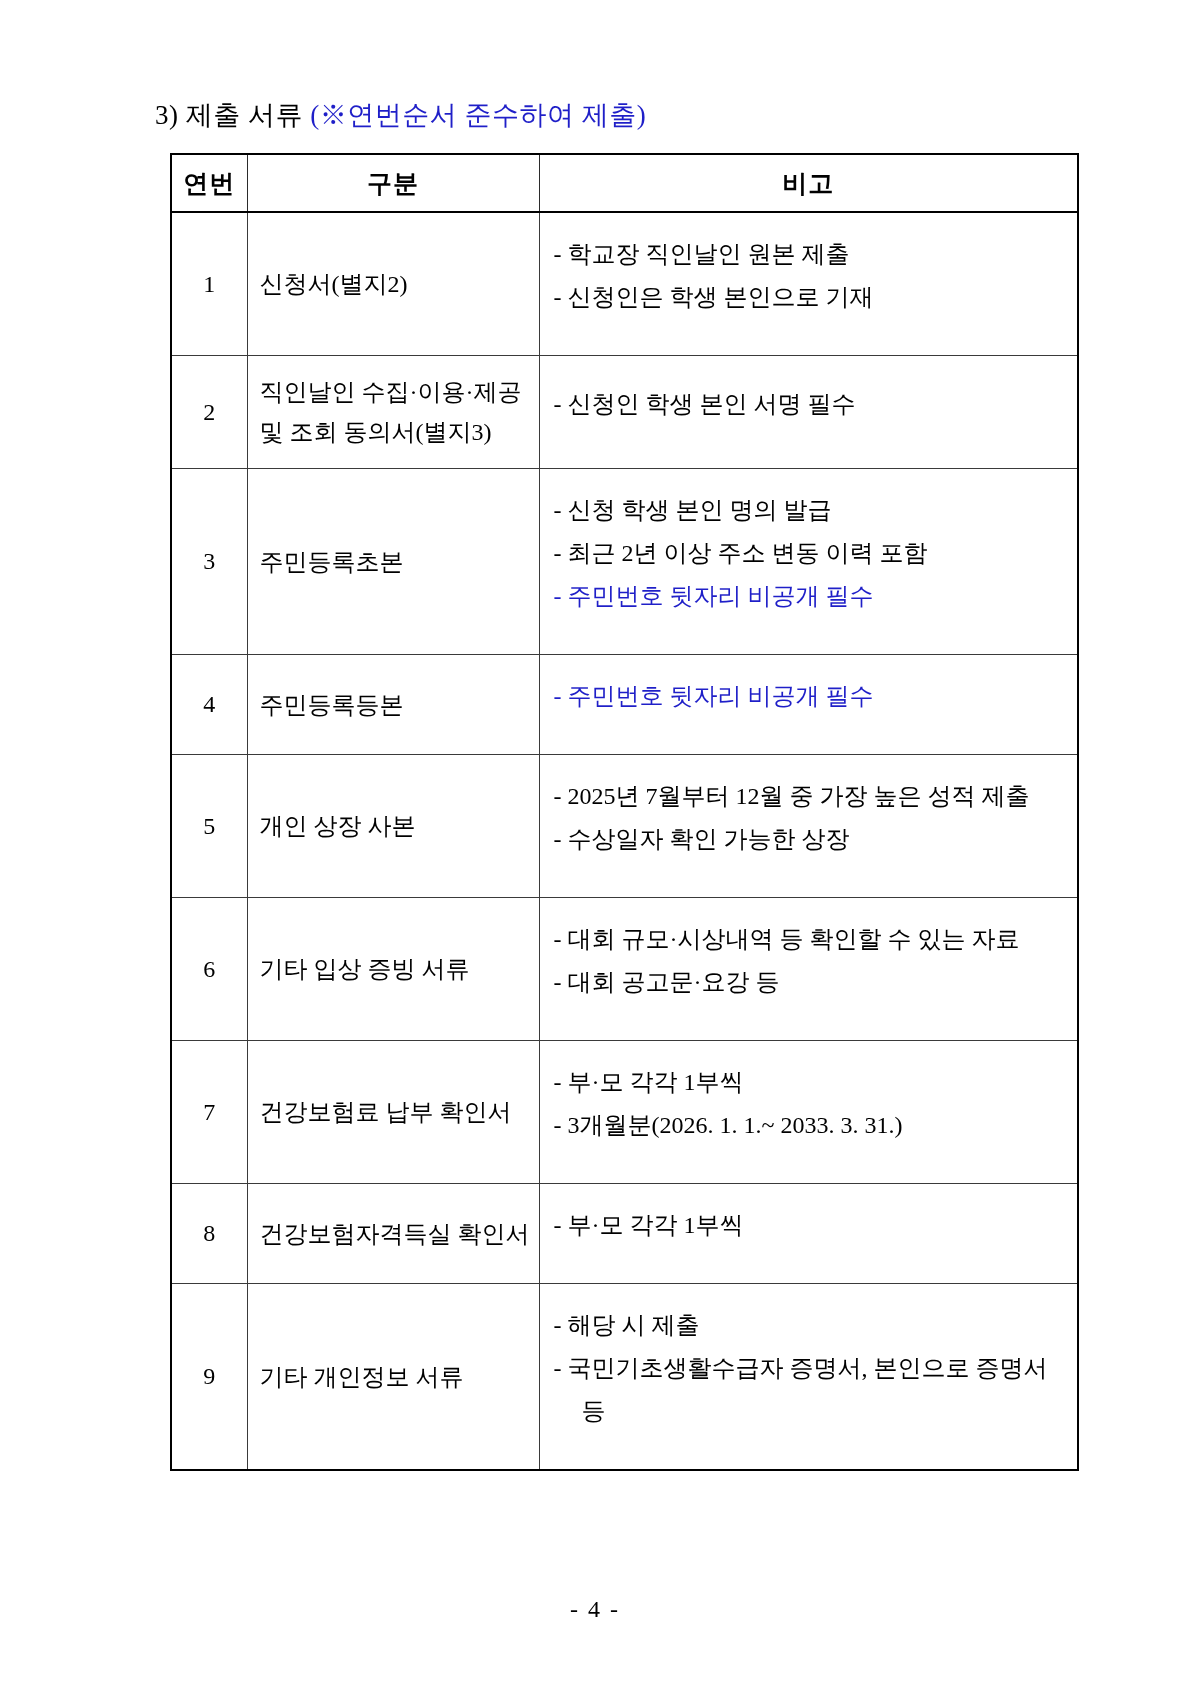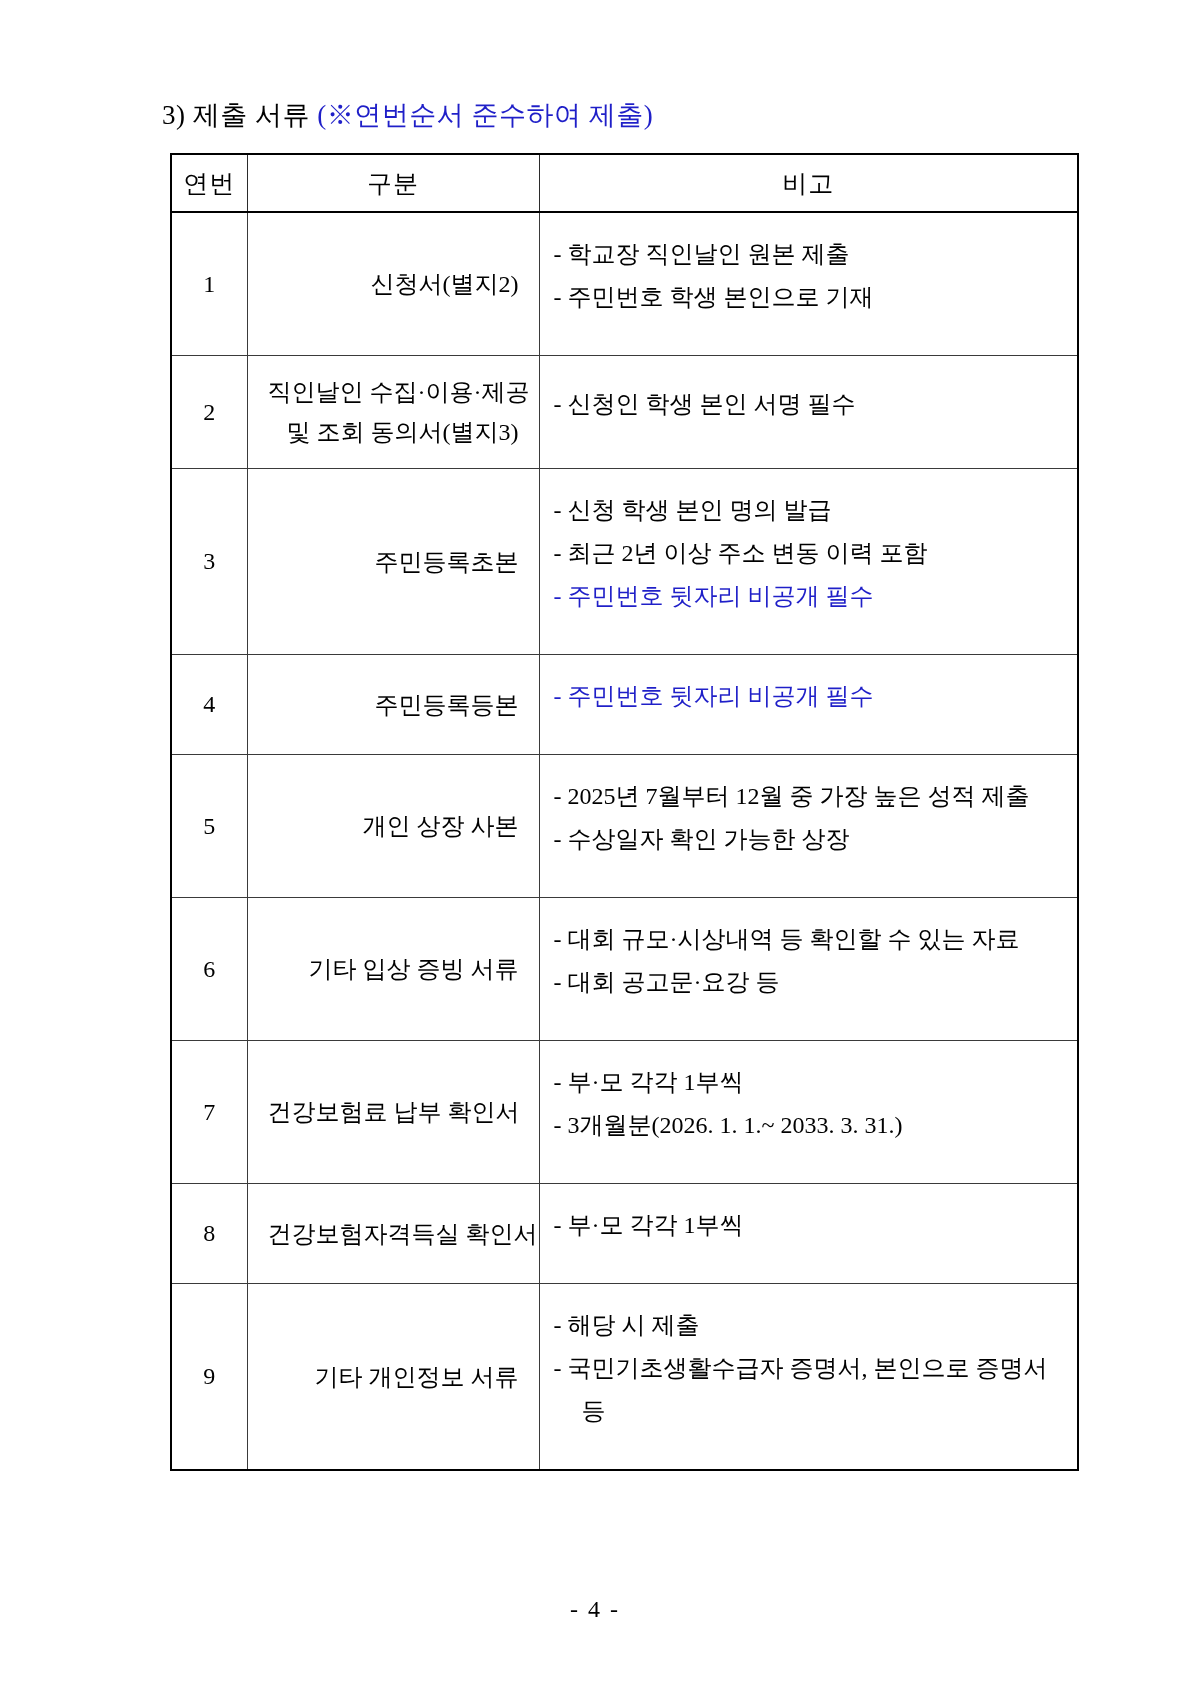--- a/index.html
+++ b/index.html
@@ -9,53 +9,53 @@
     width: 1190px;
     height: 1682px;
     background: #ffffff;
     color: #000000;
     font-family: "Liberation Serif", "DejaVu Serif", serif;
     position: relative;
     overflow: hidden;
   }
   .doc-title {
     position: absolute;
-    left: 162px;
+    left: 155px;
     top: 97px;
     font-size: 27px;
     letter-spacing: 0.5px;
     white-space: nowrap;
   }
   .accent { color: var(--accent-blue); }
   table.doc-table {
     position: absolute;
     left: 170px;
     top: 153px;
     width: 907px;
     border-collapse: collapse;
     table-layout: fixed;
     border: 2.5px solid #000000;
   }
   .doc-table th {
     border: 1.4px solid #2b2b2b;
     border-bottom: 2px solid #000000;
     height: 58px;
     font-size: 25px;
-    font-weight: normal;
+    font-weight: bold;
     text-align: center;
     vertical-align: middle;
     letter-spacing: 1px;
   }
   .doc-table td {
     border: 1.4px solid #3a3a3a;
     vertical-align: middle;
     font-size: 24px;
   }
   td.col-no { text-align: center; padding: 18px 4px; }
-  td.col-category { text-align: right; padding: 16px 20px; line-height: 40px; }
+  td.col-category { text-align: left; padding: 16px 12px; line-height: 40px; }
   td.col-notes { padding: 20px 10px 36px 14px; line-height: 43px; }
   .note-line { padding-left: 28px; text-indent: -28px; }
   .category-line { white-space: nowrap; }
   .page-footer {
     position: absolute;
     left: 0;
     top: 1596px;
     width: 100%;
     text-align: center;
     font-size: 24px;
@@ -83,21 +83,21 @@
     </tr>
   </thead>
   <tbody>
       <tr>
         <td class="col-no">1</td>
         <td class="col-category">
           <div class="category-line">신청서(별지2)</div>
         </td>
         <td class="col-notes">
           <div class="note-line">- 학교장 직인날인 원본 제출</div>
-          <div class="note-line">- 주민번호 학생 본인으로 기재</div>
+          <div class="note-line">- 신청인은 학생 본인으로 기재</div>
         </td>
       </tr>
       <tr>
         <td class="col-no">2</td>
         <td class="col-category">
           <div class="category-line">직인날인 수집·이용·제공</div>
           <div class="category-line">및 조회 동의서(별지3)</div>
         </td>
         <td class="col-notes">
           <div class="note-line">- 신청인 학생 본인 서명 필수</div>

